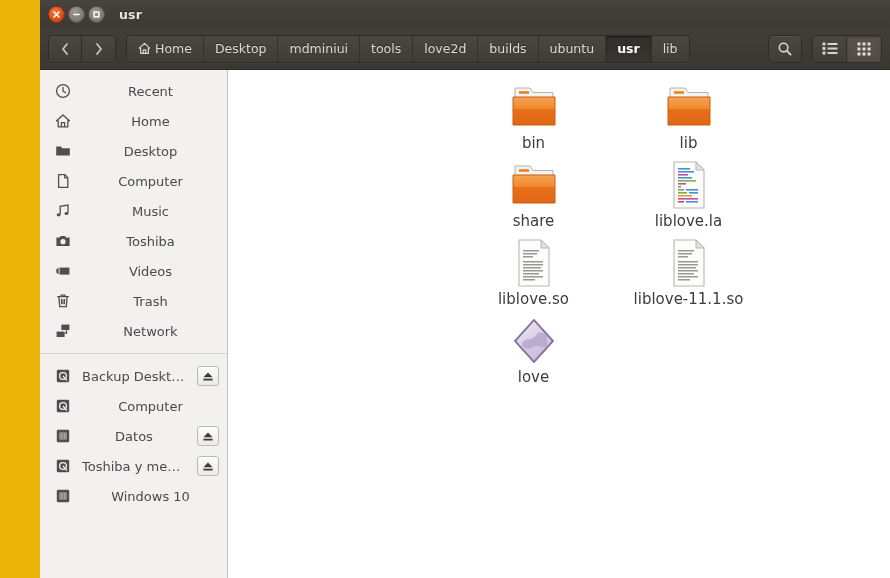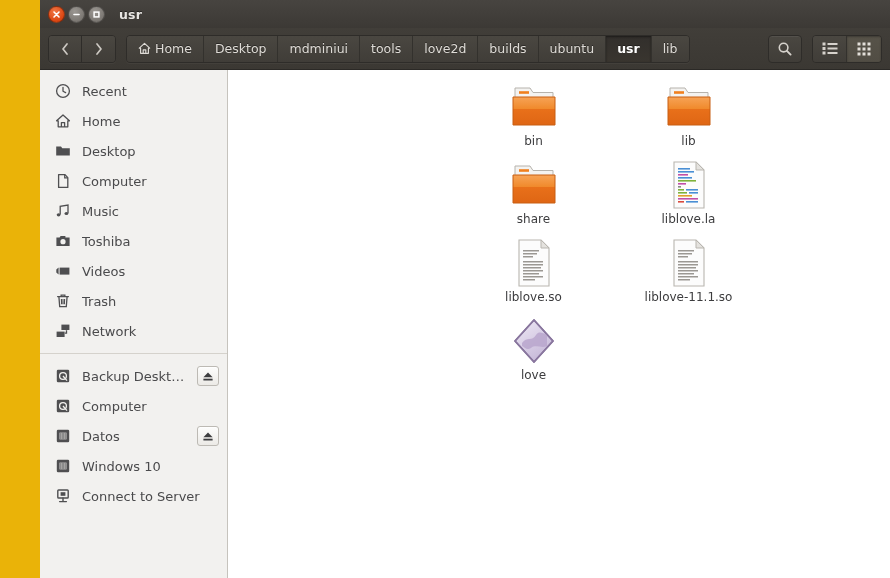--- a/index.html
+++ b/index.html
@@ -175,20 +175,21 @@
     width: 17px; height: 17px;
     flex: 0 0 17px;
     display: flex; align-items: center; justify-content: center;
     color: #4f4f51;
   }
   .side-label {
     flex: 1 1 auto;
     white-space: nowrap;
     overflow: hidden;
     text-overflow: ellipsis;
+    text-align: center;
   }
   .eject {
     width: 22px; height: 20px;
     flex: 0 0 22px;
     border: 1px solid #bdbab4;
     border-radius: 3px;
     background: linear-gradient(to bottom, #fdfdfc, #eceae6);
     display: flex; align-items: center; justify-content: center;
     box-shadow: 0 1px 0 rgba(255,255,255,0.7) inset;
   }
@@ -221,21 +222,21 @@
     padding-top: 4px;
   }
   .cell-icon {
     height: 50px;
     display: flex;
     align-items: center;
     justify-content: center;
   }
   .cell-label {
     margin-top: 2px;
-    font-size: 12px;
+    font-size: 15px;
     color: #3c3c3e;
     text-align: center;
     max-width: 150px;
     white-space: nowrap;
     overflow: hidden;
     text-overflow: ellipsis;
   }
 </style>
 </head>
 <body>
@@ -483,42 +484,48 @@
         </span>
         <span class="side-label">Datos</span>
         <span class="eject">
           <svg width="12" height="11" viewBox="0 0 12 11">
               <path d="M6 1.4 L10.6 6.2 L1.4 6.2 Z" fill="#3d3d3f"></path>
               <rect x="1.4" y="7.7" width="9.2" height="1.8" fill="#3d3d3f"></rect>
             </svg>
         </span>
       </div>
 
+      <div class="side-item">
+        <span class="side-icon">
+          <svg width="16" height="16" viewBox="0 0 16 16">
+              <rect x="1.8" y="1.8" width="12.4" height="12.4" rx="1.3" fill="#4f4f51"></rect>
+              <circle cx="8" cy="8" r="3.4" fill="none" stroke="#f2f1ef" stroke-width="1.3"></circle>
+              <path d="M8 8 L12 12.6" stroke="#f2f1ef" stroke-width="1.3"></path>
+            </svg>
+        </span>
+        <span class="side-label">Toshiba y medio</span>
+        <span class="eject">
+          <svg width="12" height="11" viewBox="0 0 12 11">
+              <path d="M6 1.4 L10.6 6.2 L1.4 6.2 Z" fill="#3d3d3f"></path>
+              <rect x="1.4" y="7.7" width="9.2" height="1.8" fill="#3d3d3f"></rect>
+            </svg>
+        </span>
+      </div>
 
       <div class="side-item">
         <span class="side-icon">
           <svg width="16" height="16" viewBox="0 0 16 16">
               <rect x="1.8" y="1.8" width="12.4" height="12.4" rx="1.3" fill="#4f4f51"></rect>
               <rect x="4.6" y="4.6" width="6.8" height="6.8" fill="#f2f1ef"></rect>
               <path d="M5.8 4.6 L5.8 11.4 M7.2 4.6 L7.2 11.4 M8.8 4.6 L8.8 11.4 M10.2 4.6 L10.2 11.4" stroke="#4f4f51" stroke-width="0.9"></path>
             </svg>
         </span>
         <span class="side-label">Windows 10</span>
       </div>
 
-      <div class="side-item">
-        <span class="side-icon">
-          <svg width="16" height="16" viewBox="0 0 16 16">
-              <rect x="2.8" y="2" width="10.4" height="8" rx="0.8" fill="none" stroke="#4f4f51" stroke-width="1.4"></rect>
-              <rect x="5.6" y="4.2" width="4.8" height="3.6" fill="#4f4f51"></rect>
-              <path d="M8 10 L8 13.2 M4.6 13.6 L11.4 13.6" stroke="#4f4f51" stroke-width="1.4" stroke-linecap="round"></path>
-            </svg>
-        </span>
-        <span class="side-label">Connect to Server</span>
-      </div>
 
     </div>
 
     <div class="content">
       <div class="icon-grid">
 
         <div class="grid-cell">
           <div class="cell-icon">
             <svg width="52" height="46" viewBox="0 0 52 46">
               <path d="M7 4 L22 4 L25 8.5 L45 8.5 L45 15 L7 15 Z" fill="#f4f3f1" stroke="#b6b3ad" stroke-width="1"></path>

